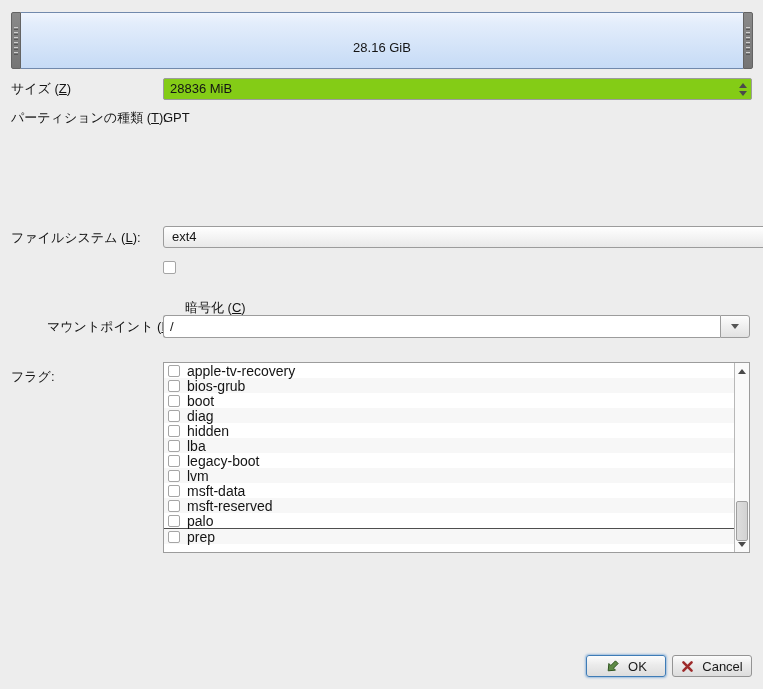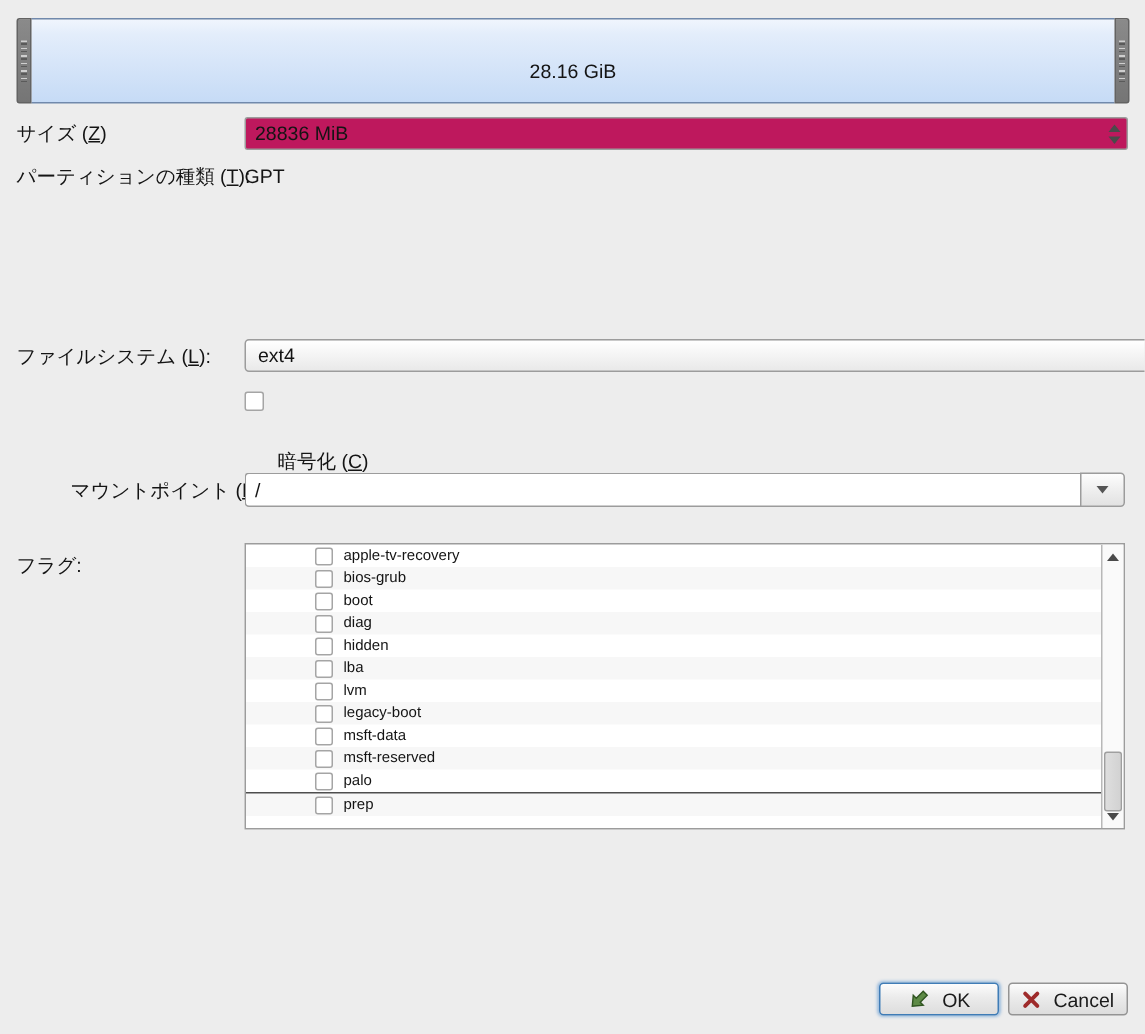--- a/index.html
+++ b/index.html
@@ -21,21 +21,21 @@
     background:repeating-linear-gradient(to bottom,#cfcfcf 0 1px,rgba(0,0,0,0) 1px 2px,#5a5a5a 2px 3px,rgba(0,0,0,0) 3px 5px);}
   .pbar-fill{flex:1;border:1px solid #7189ac;border-left:none;border-right:none;
     background:linear-gradient(to bottom,#f0f5fd 0%,#e3edfb 18%,#c6dbf6 100%);
     display:flex;align-items:center;justify-content:center;padding-top:13px;box-sizing:border-box;}
 
   
   .lbl{line-height:16px;white-space:nowrap;}
   .mn{text-decoration:underline;}
 
   
-  .entry{background:#be185d;border:1px solid #9c9c9c;border-radius:2px;display:flex;align-items:center;}
+  .entry{background:#84cc16;border:1px solid #9c9c9c;border-radius:2px;display:flex;align-items:center;}
   .entry .val{padding-left:6px;line-height:18px;}
   .spin-col{margin-left:auto;width:16px;height:100%;display:flex;flex-direction:column;align-items:center;justify-content:center;gap:3px;}
   .tri-up{width:0;height:0;border-left:4px solid transparent;border-right:4px solid transparent;border-bottom:5px solid #4a4a4a;}
   .tri-down{width:0;height:0;border-left:4px solid transparent;border-right:4px solid transparent;border-top:5px solid #4a4a4a;}
 
   
   .combo{border:1px solid #9c9c9c;border-radius:3px;
     background:linear-gradient(to bottom,#ffffff 0%,#f5f5f5 45%,#e9e9e9 100%);
     display:flex;align-items:center;}
   .combo .val{padding-left:8px;line-height:18px;}
@@ -49,21 +49,21 @@
   .combo-entry .drop-btn{width:30px;border:1px solid #9c9c9c;border-radius:0 3px 3px 0;
     background:linear-gradient(to bottom,#fdfdfd 0%,#f0f0f0 45%,#e2e2e2 100%);
     display:flex;align-items:center;justify-content:center;box-sizing:border-box;}
 
   
   .cb{width:13px;height:13px;background:#fff;border:1px solid #a5a5a5;border-radius:2px;box-sizing:border-box;}
 
   
   .flags-list{left:163px;top:362px;width:587px;height:191px;background:#fff;border:1px solid #9c9c9c;overflow:hidden;}
   .rows{position:absolute;left:0;top:0;right:15px;}
-  .row{height:15px;display:flex;align-items:center;font-size:10px;padding-left:42px;}
+  .row{height:15px;display:flex;align-items:center;font-size:14px;}
   .row:nth-child(even){background:#f7f7f7;}
   .row .cb{width:12px;height:12px;margin-left:4px;}
   .row .flag-label{margin-left:7px;line-height:14px;}
   .row.sep-top{border-top:1px solid #4e4e4e;}
 
   .vscroll{position:absolute;top:0;right:0;width:15px;height:100%;background:#fafafa;border-left:1px solid #b8b8b8;box-sizing:border-box;}
   .vscroll .up{position:absolute;left:50%;transform:translateX(-50%);top:6px;}
   .vscroll .down{position:absolute;left:50%;transform:translateX(-50%);bottom:5px;}
   .vscroll .thumb{position:absolute;left:1px;right:1px;top:138px;height:40px;background:linear-gradient(to right,#dedede,#d2d2d2);border:1px solid #9f9f9f;border-radius:2px;box-sizing:border-box;}
   .s-tri-up{width:0;height:0;border-left:4px solid transparent;border-right:4px solid transparent;border-bottom:5px solid #4a4a4a;}
@@ -154,25 +154,25 @@
     <div class="row">
         <div class="cb"></div>
         <span class="flag-label">hidden</span>
       </div>
     <div class="row">
         <div class="cb"></div>
         <span class="flag-label">lba</span>
       </div>
     <div class="row">
         <div class="cb"></div>
+        <span class="flag-label">legacy-boot</span>
+      </div>
+    <div class="row">
+        <div class="cb"></div>
         <span class="flag-label">lvm</span>
-      </div>
-    <div class="row">
-        <div class="cb"></div>
-        <span class="flag-label">legacy-boot</span>
       </div>
     <div class="row">
         <div class="cb"></div>
         <span class="flag-label">msft-data</span>
       </div>
     <div class="row">
         <div class="cb"></div>
         <span class="flag-label">msft-reserved</span>
       </div>
     <div class="row">

